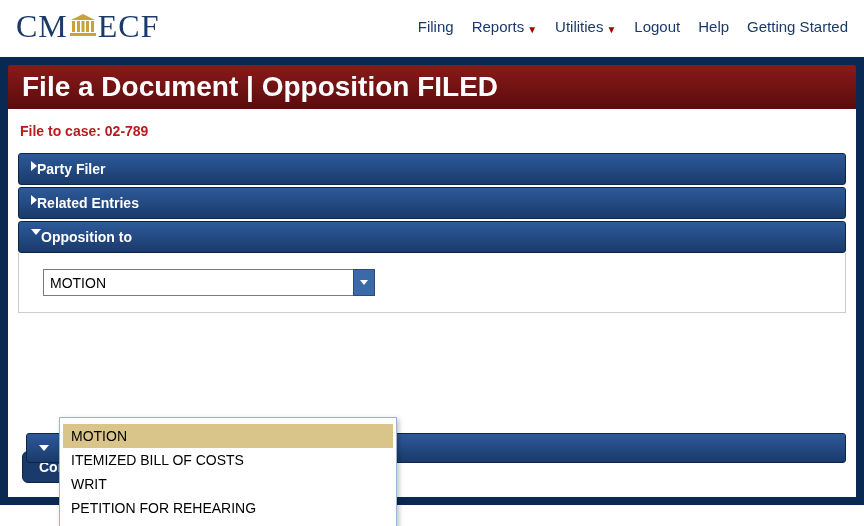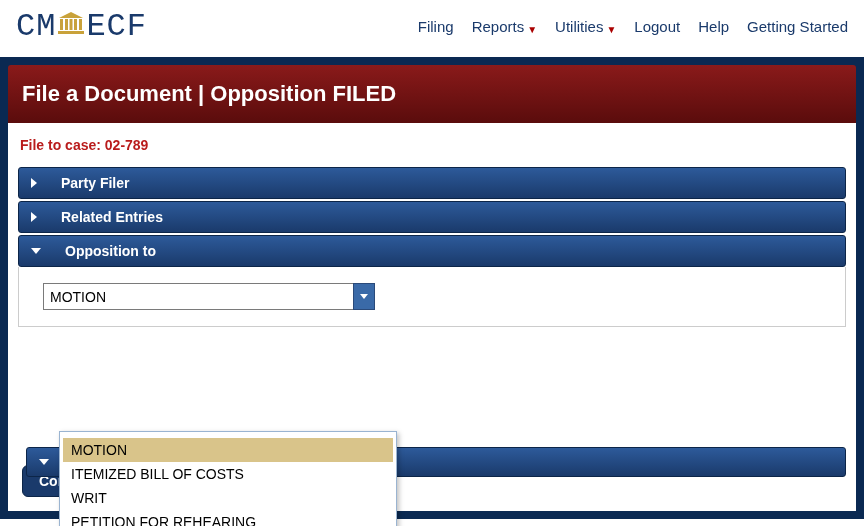--- a/index.html
+++ b/index.html
@@ -10,21 +10,21 @@
       height: 526px;
       overflow: hidden;
     }
     .top-nav {
       display: flex;
       align-items: center;
       padding: 8px 16px 12px 16px;
       background: #fff;
     }
     .logo {
-      font-family: Liberation Mono, monospace;
+      font-family: Liberation Serif, serif;
       font-size: 32px;
       color: #1a3a6b;
       font-weight: normal;
       letter-spacing: 1px;
       display: flex;
       align-items: flex-end;
     }
     .logo-icon {
       display: inline-block;
       margin: 0 2px;
@@ -48,23 +48,23 @@
       font-size: 10px;
     }
     .main-frame {
       background: #0a2952;
       padding: 8px;
       margin: 0;
     }
     .banner {
       background: linear-gradient(#8a1a1a, #5a0c0c);
       color: #fff;
-      font-size: 22px;
-      font-weight: bold;
-      padding: 16px 14px;
+      font-size: 28px;
+      font-weight: bold;
+      padding: 6px 14px;
       border-radius: 3px 3px 0 0;
     }
     .content {
       background: #fff;
       padding: 14px 10px 14px 10px;
     }
     .case-line {
       font-size: 14px;
       font-weight: bold;
       color: #b91c1c;
@@ -77,22 +77,21 @@
     .accordion-header {
       background: linear-gradient(#2d5a9a, #1a3a6b);
       color: #fff;
       font-weight: bold;
       font-size: 14px;
       padding: 7px 12px;
       border: 1px solid #0c2548;
       border-radius: 3px;
       margin-bottom: 2px;
       display: flex;
-      align-items: center;
-      gap: 24px;
+      gap: 0;
       cursor: pointer;
     }
     .tri-right {
       width: 0; height: 0;
       border-top: 5px solid transparent;
       border-bottom: 5px solid transparent;
       border-left: 6px solid #fff;
     }
     .tri-down {
       width: 0; height: 0;

